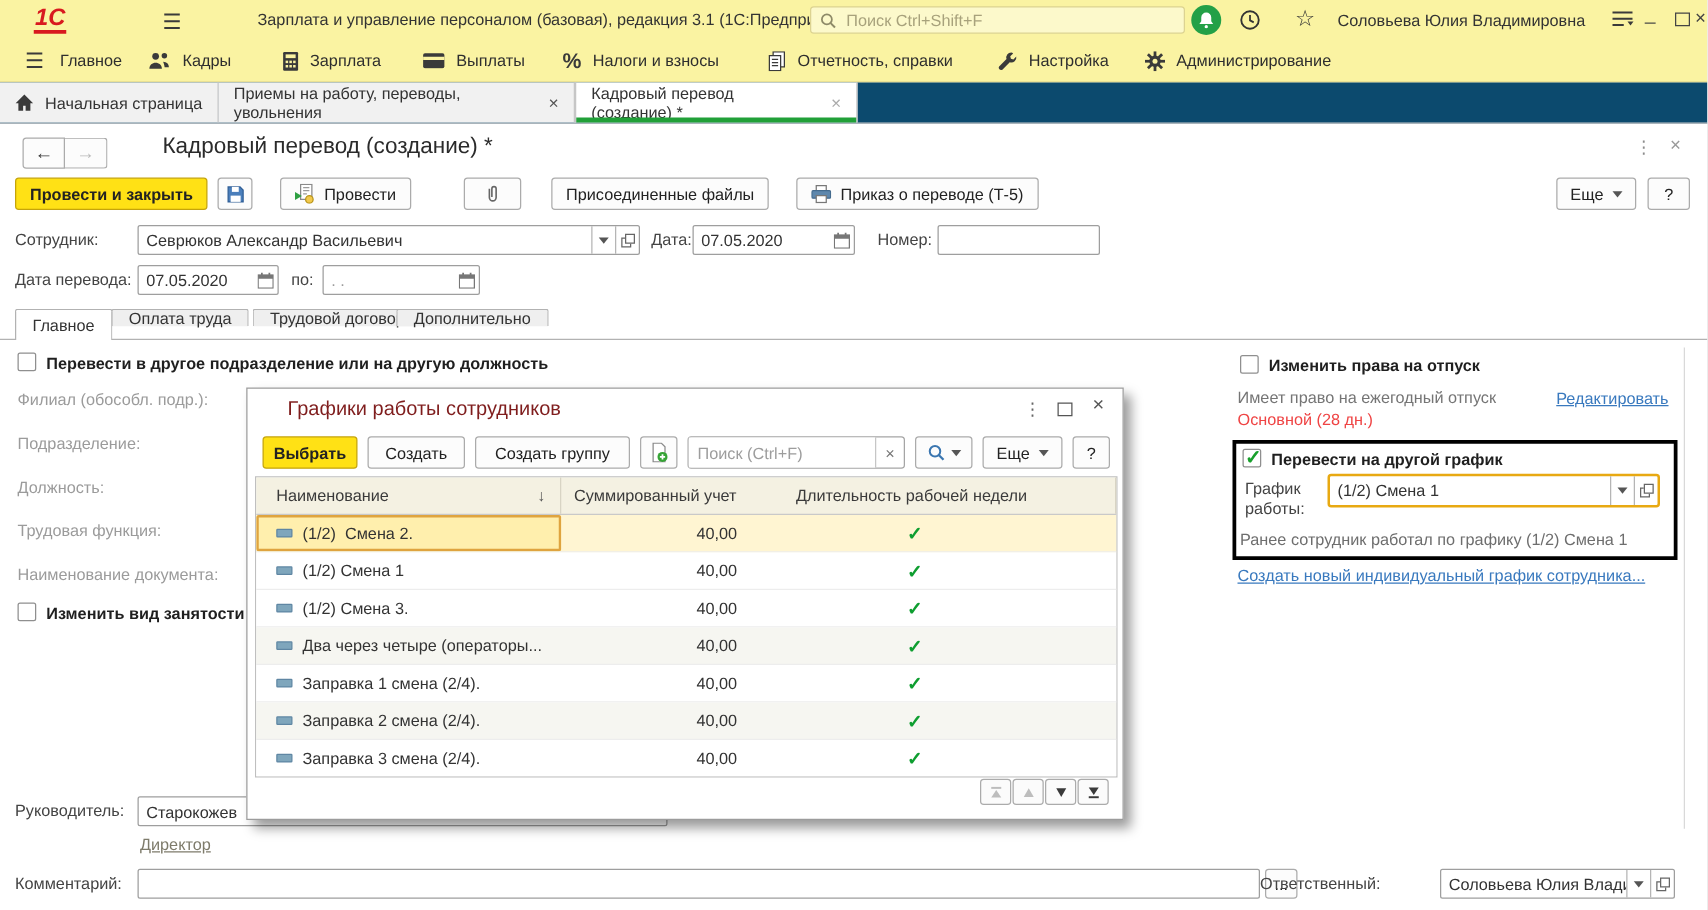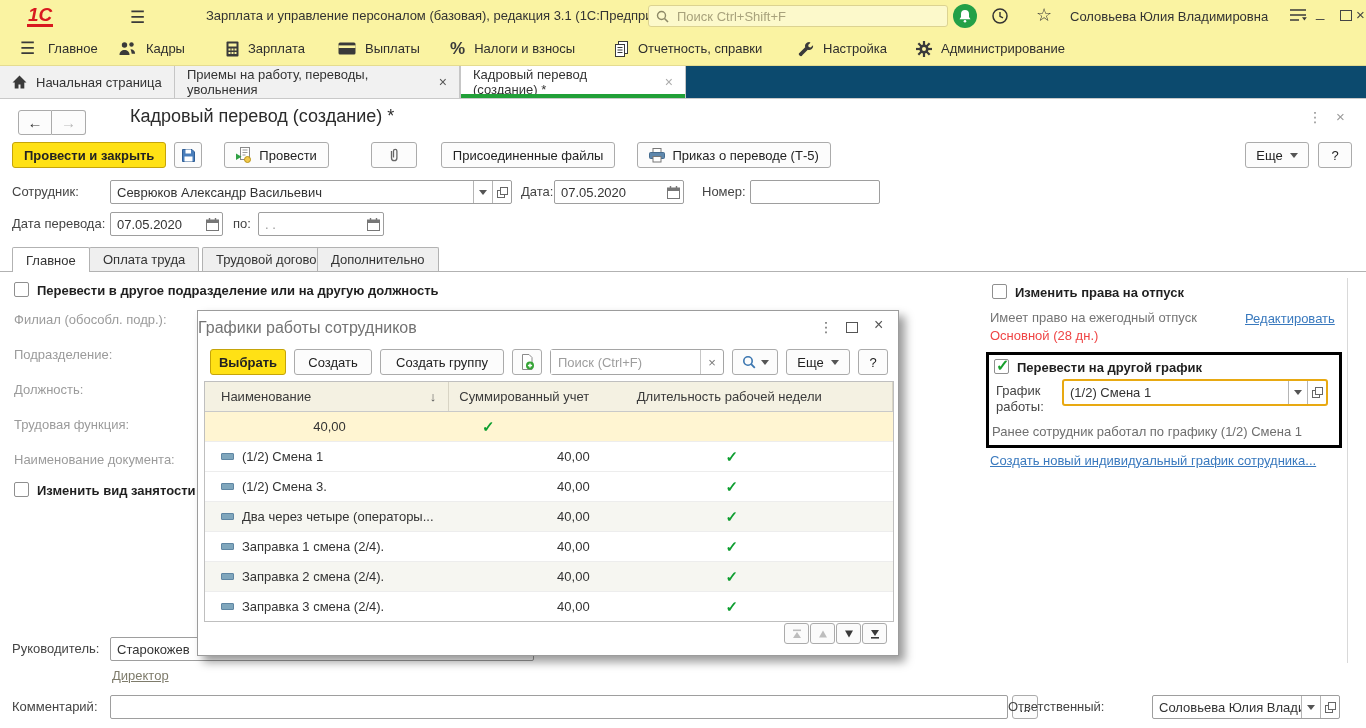--- a/index.html
+++ b/index.html
@@ -36,21 +36,21 @@
   .openic::after{content:"";position:absolute;left:3px;top:0;width:6px;height:6px;border:1px solid #666;background:#fff}
   .cb{position:absolute;width:15px;height:15px;border:1px solid #8F8F8F;border-radius:2px;background:#fff;box-sizing:border-box}
   .cb.checked::after{content:"✓";position:absolute;left:1px;top:-4px;font-size:16px;font-weight:bold;color:#18A02C}
   .lbl{position:absolute;color:#444;white-space:nowrap}
   .lbl.b{font-weight:bold;color:#1F1F1F}
   .lbl.dis{color:#9B9B9B}
   .link{position:absolute;color:#3979BE;text-decoration:underline;white-space:nowrap;cursor:pointer}
   .linkgray{position:absolute;color:#7E7B6B;text-decoration:underline;white-space:nowrap;cursor:pointer}
   input.plain{position:absolute;border:1px solid #9E9E9E;border-radius:2px;box-sizing:border-box;height:24px;padding:0 6px;font-size:13px;font-family:inherit;outline:none;background:#fff}
   
-  .ftab{position:absolute;top:247px;height:24px;display:flex;align-items:center;padding:0 13px;border:1px solid #B2B2B2;border-bottom:none;background:#EFEFEF;box-sizing:border-box;border-radius:2px 2px 0 0}
+  .ftab{position:absolute;top:247px;height:14px;display:flex;align-items:center;padding:0 13px;border:1px solid #B2B2B2;border-bottom:none;background:#EFEFEF;box-sizing:border-box;border-radius:2px 2px 0 0}
   .ftab.active{background:#fff;height:25px;z-index:2}
   .ftabline{position:absolute;left:0;top:271px;width:1366px;height:1px;background:#B2B2B2}
   
   #dialog{position:absolute;left:197px;top:310px;width:702px;height:346px;background:#fff;border:1px solid #9C9C9C;box-sizing:border-box;box-shadow:6px 6px 9px rgba(0,0,0,0.4);z-index:10}
   .dlg-toolbar{position:absolute;left:12px;top:38px;display:flex;gap:8px;align-items:center}
   .dlg-search{display:flex;align-items:stretch;border:1px solid #A5A5A5;border-radius:3px;height:26px;box-sizing:border-box;width:174px}
   .dlg-search input{flex:1;border:none;outline:none;padding:0 7px;font-size:13px;font-family:inherit;min-width:0}
   .dlg-search input::placeholder{color:#9D9D9D}
   .dlg-search .clr{width:22px;border-left:1px solid #C6C6C6;display:flex;align-items:center;justify-content:center;color:#777;font-size:13px}
   #gtable{position:absolute;left:6px;top:70px;width:690px;border:1px solid #BFBFBF;box-sizing:border-box}
@@ -361,21 +361,21 @@
     <span class="txt">Соловьева Юлия Владим</span>
     <span class="fseg">
         <span class="dd"></span>
       </span>
     <span class="fseg">
         <span class="openic"></span>
       </span>
   </div>
 
   <div id="dialog">
-    <span class="abs" style="left:0;top:8px;font-size:16px;color:#737373">Графики работы сотрудников</span>
+    <span class="abs" style="left:32px;top:8px;font-size:16px;color:#7f1d1d">Графики работы сотрудников</span>
     <span class="abs" style="left:621px;top:8px;color:#666;font-size:14px"><span>⋮</span></span>
     <span class="abs" style="left:648px;top:11px;width:10px;height:9px;border:1px solid #555"></span>
     <span class="abs" style="left:676px;top:5px;color:#555;font-size:16px"><span>×</span></span>
 
     <div class="dlg-toolbar">
       <span class="btn yellow" style="width:76px">Выбрать</span>
       <span class="btn" style="width:78px">Создать</span>
       <span class="btn" style="width:124px">Создать группу</span>
       <span class="btn sq" style="width:30px">
         <svg width="16" height="16">
@@ -412,20 +412,24 @@
         </span>
         <span class="th" style="width:178px;padding-left:10px;border-right:none">
             <span>Суммированный учет</span>
           </span>
         <span class="th" style="width:267px;padding-left:10px">
             <span>Длительность рабочей недели</span>
           </span>
       </div>
       <div>
           <div class="trow selected">
+    <span class="c1">
+              <span class="dash"></span>
+              <span class="nm">(1/2)  Смена 2.</span>
+            </span>
     <span class="c2">40,00</span>
     <span class="c3">✓</span>
   </div>
           <div class="trow">
     <span class="c1">
               <span class="dash"></span>
               <span class="nm">(1/2) Смена 1</span>
             </span>
     <span class="c2">40,00</span>
     <span class="c3">✓</span>

